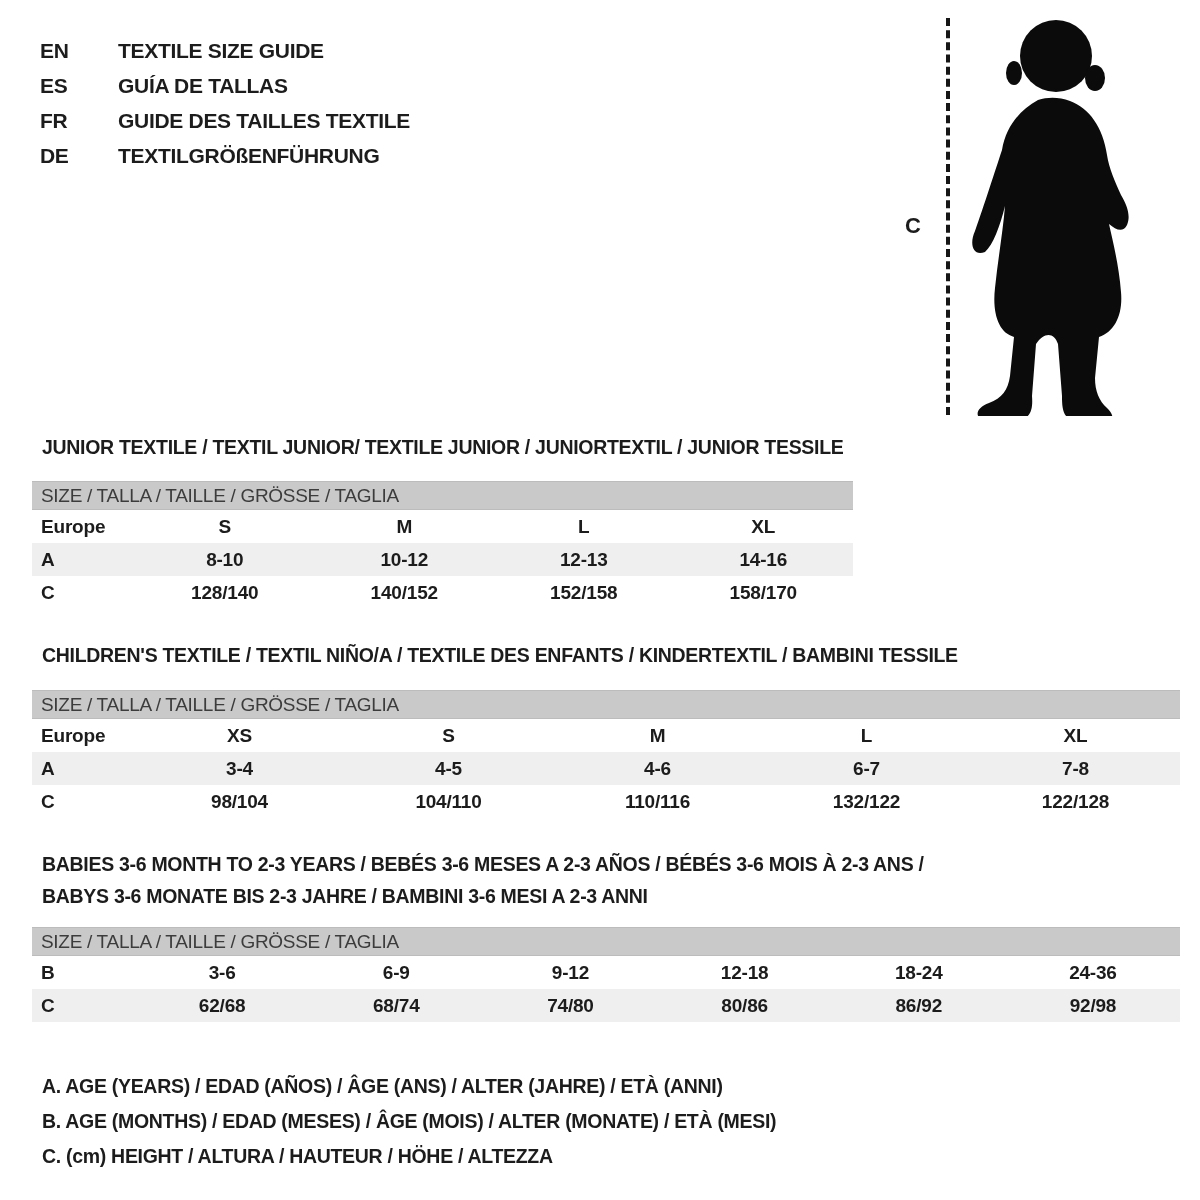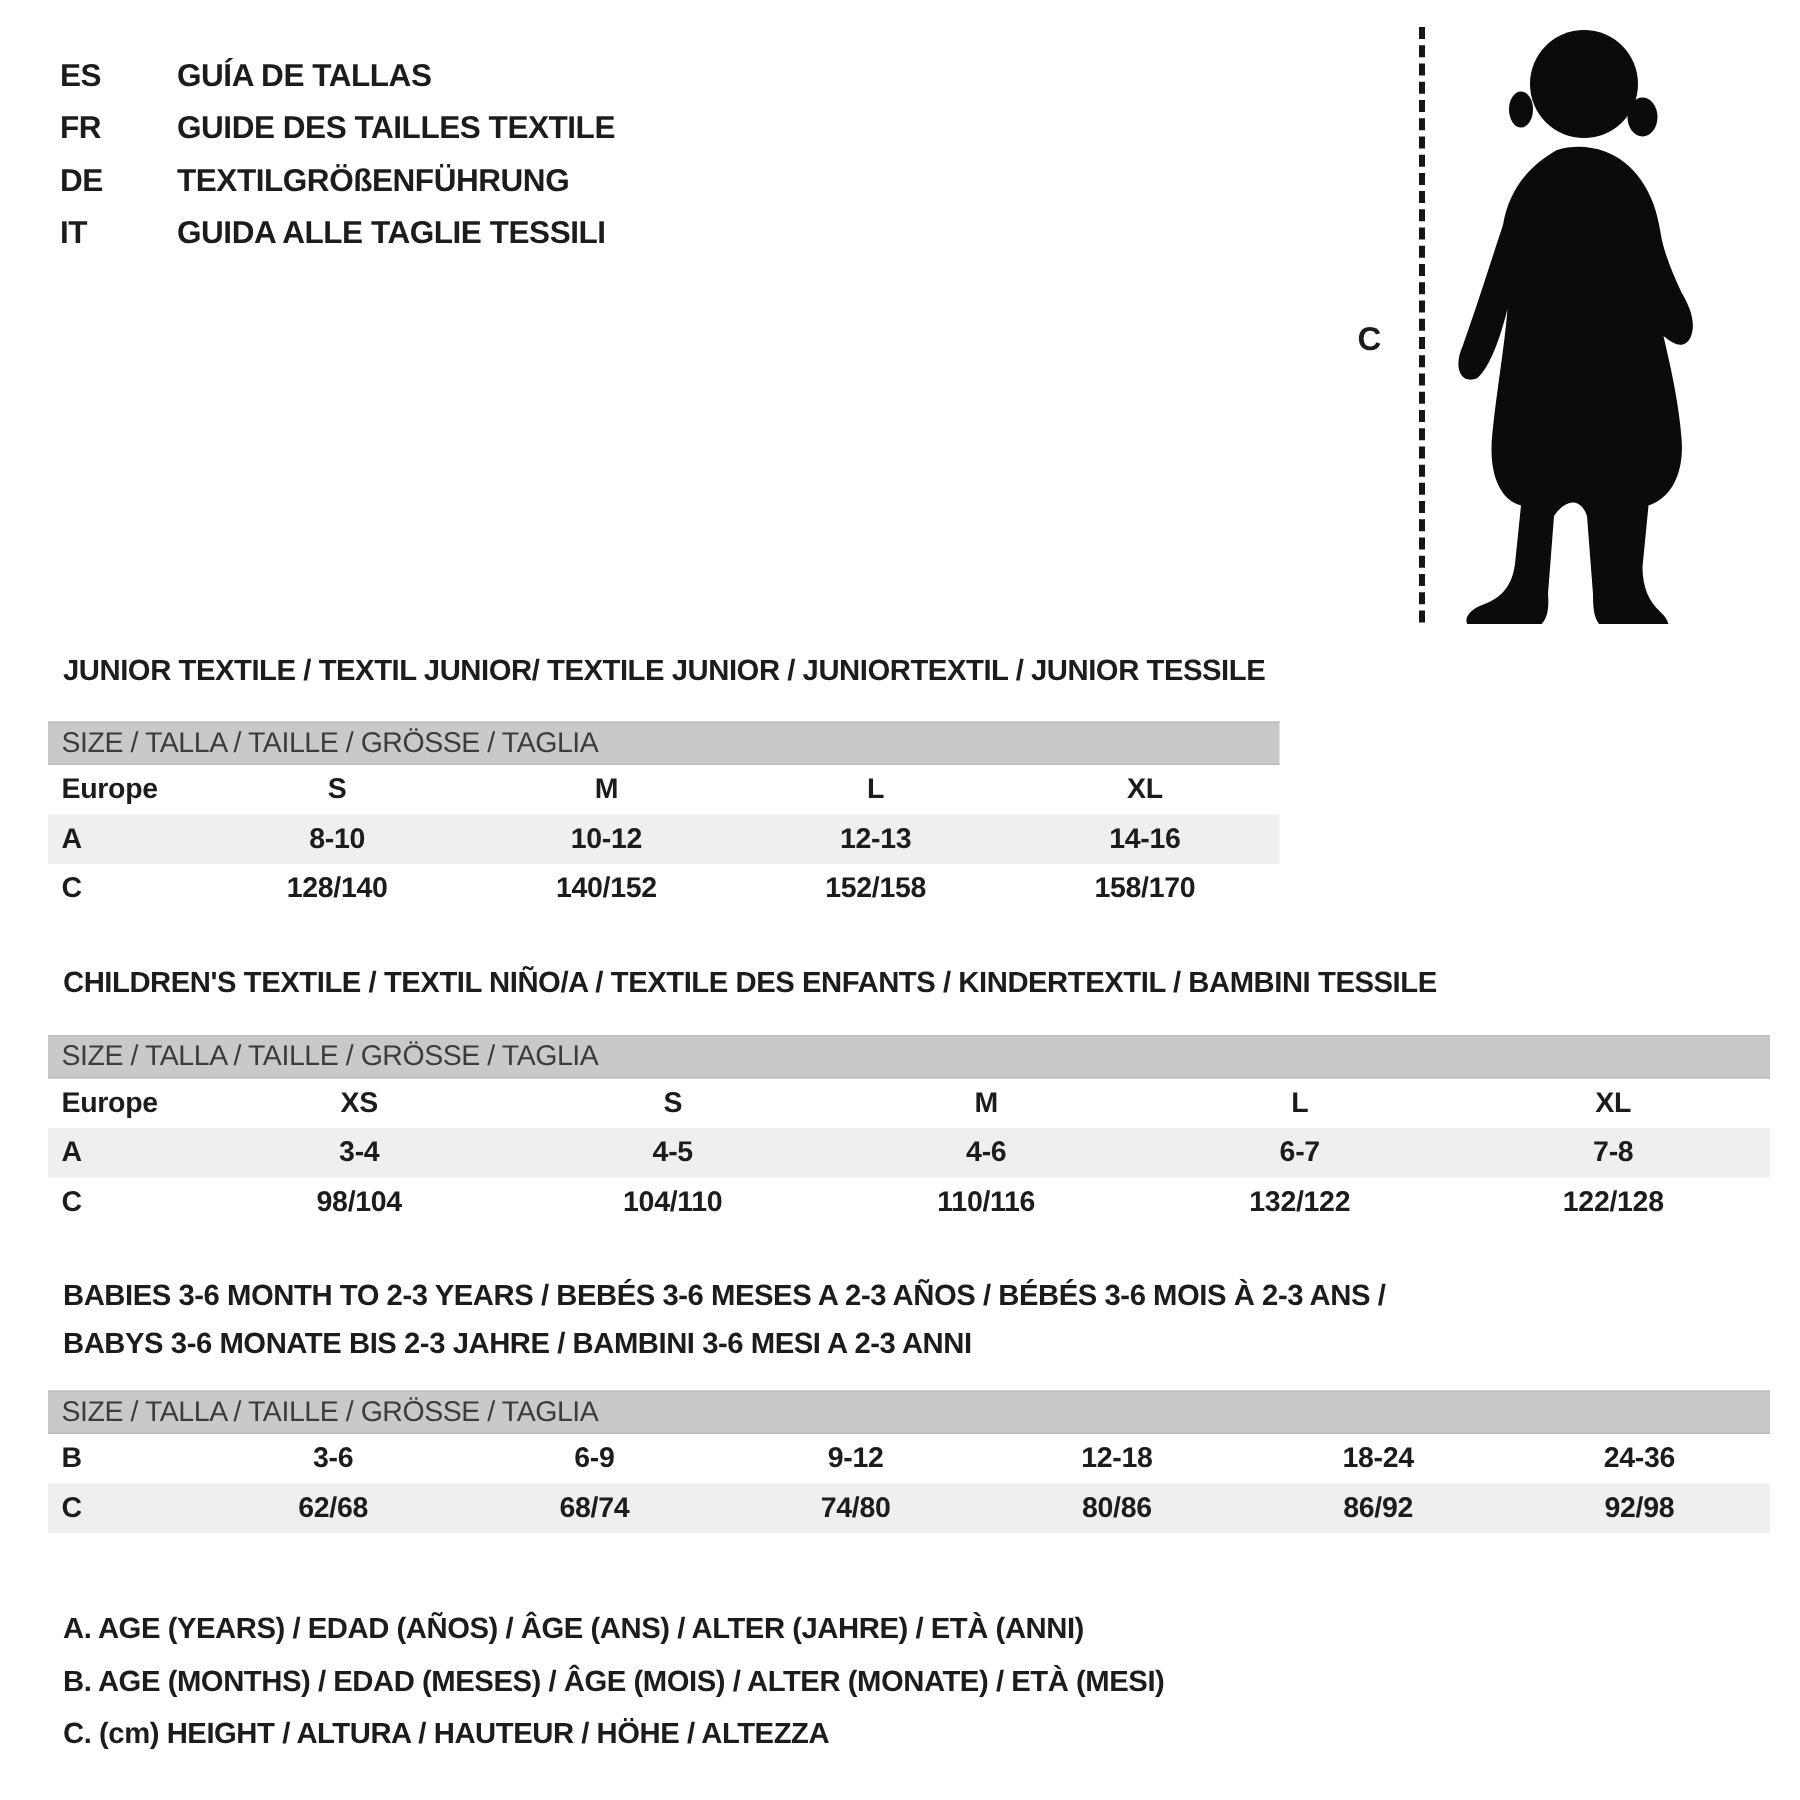--- a/index.html
+++ b/index.html
@@ -32,34 +32,34 @@
   .legend{position:absolute;left:42px;top:1069px;}
   .legend-line{height:35px;line-height:35px;font-weight:700;font-size:19.5px;letter-spacing:-0.3px;white-space:nowrap;}
 </style>
 </head>
 <body>
 
 <div class="page">
 
   <div class="lang-list">
     <div class="lang-row">
+      <span class="lang-code">EN</span>
+      <span class="lang-title">TEXTILE SIZE GUIDE</span>
+    </div>
+    <div class="lang-row">
       <span class="lang-code">ES</span>
       <span class="lang-title">GUÍA DE TALLAS</span>
     </div>
     <div class="lang-row">
       <span class="lang-code">FR</span>
       <span class="lang-title">GUIDE DES TAILLES TEXTILE</span>
     </div>
     <div class="lang-row">
       <span class="lang-code">DE</span>
       <span class="lang-title">TEXTILGRÖßENFÜHRUNG</span>
-    </div>
-    <div class="lang-row">
-      <span class="lang-code">IT</span>
-      <span class="lang-title">GUIDA ALLE TAGLIE TESSILI</span>
     </div>
   </div>
 
   <div class="dash-line"></div>
   <div class="c-label">C</div>
   <svg class="silhouette" width="176" height="400" viewBox="0 0 176 400" xmlns="http://www.w3.org/2000/svg">
     <g fill="#0b0b0b">
       <circle cx="94" cy="40" r="36"></circle>
       <ellipse cx="52" cy="57" rx="8" ry="12"></ellipse>
       <ellipse cx="133" cy="62" rx="10" ry="13"></ellipse>

